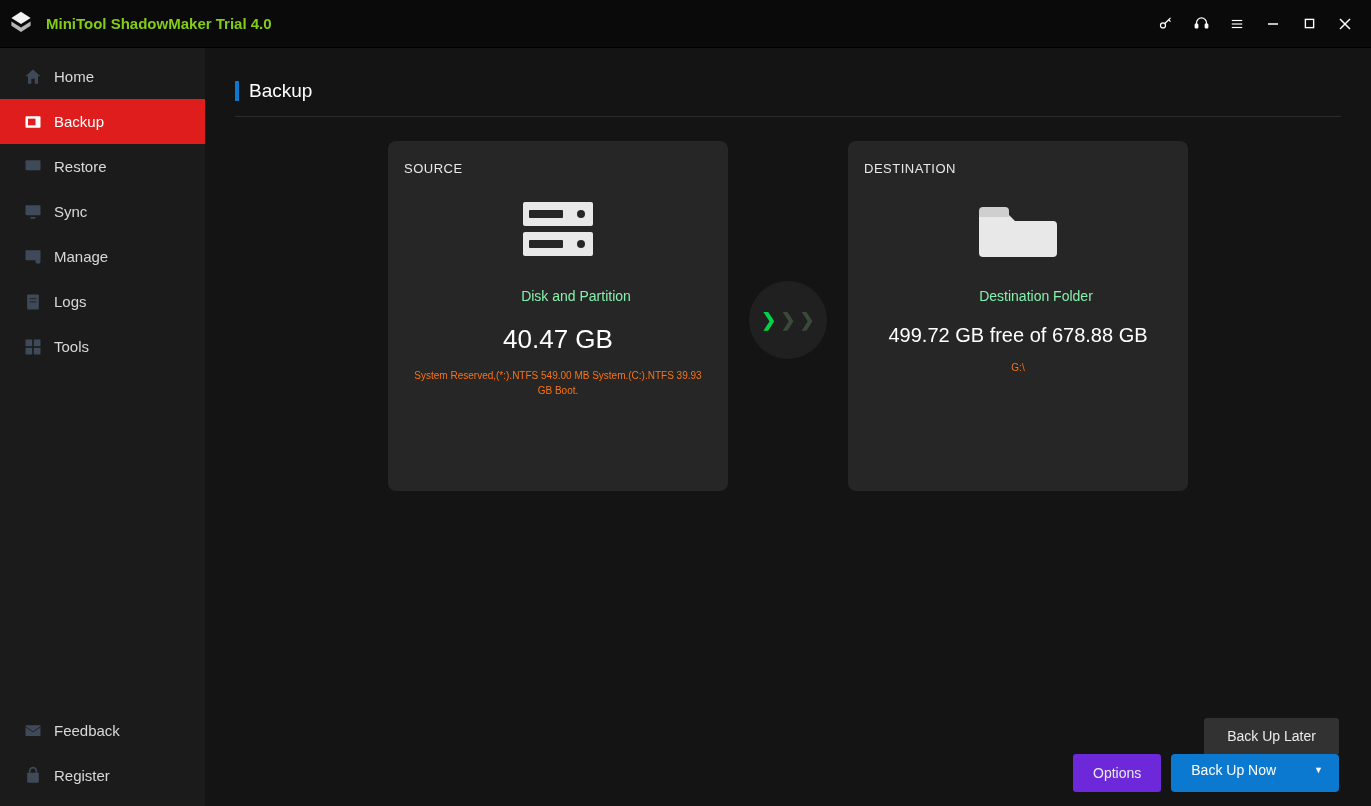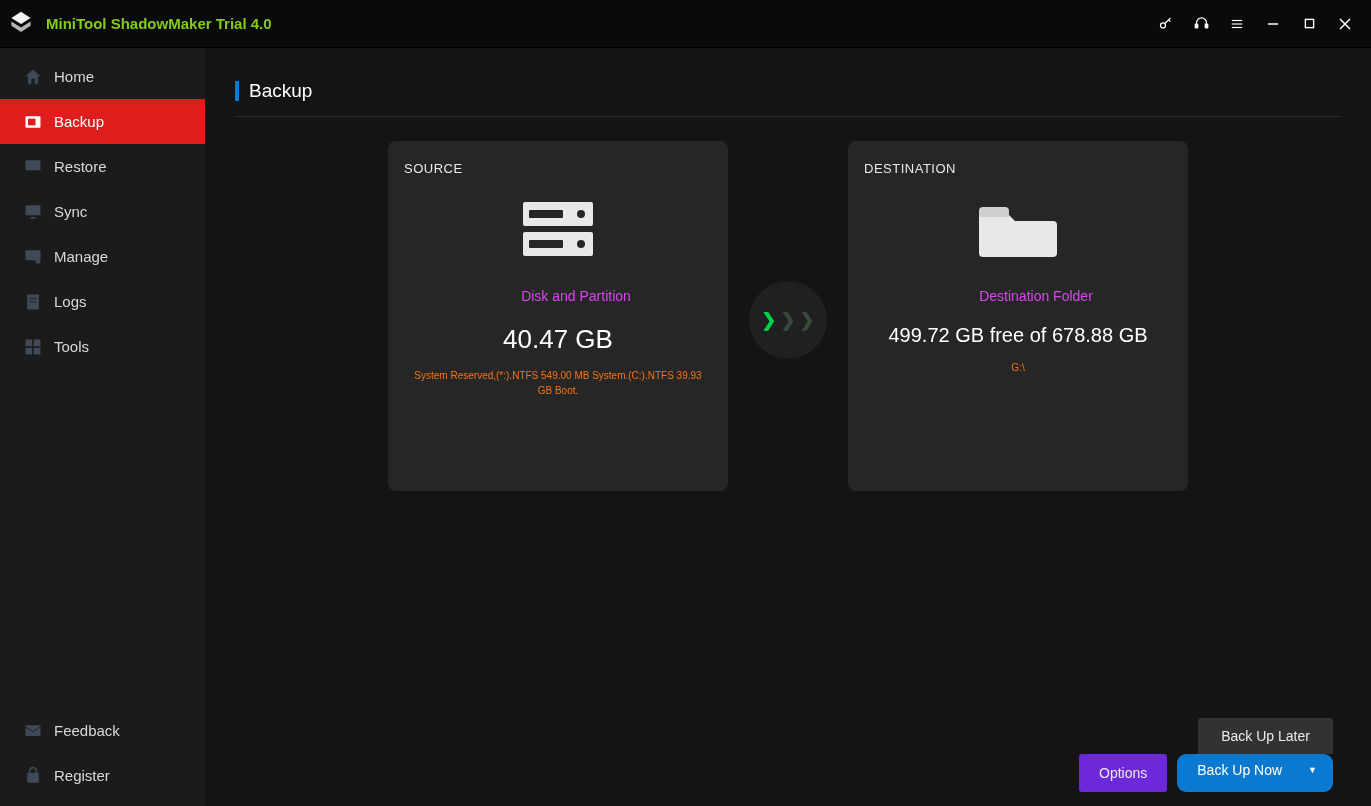--- a/index.html
+++ b/index.html
@@ -66,54 +66,54 @@
     background: #262626; border-radius: 8px;
     padding: 20px 14px 14px 14px;
     display: flex; flex-direction: column; align-items: center;
     cursor: pointer;
   }
   .card .card-label {
     align-self: flex-start; font-size: 13px; letter-spacing: 0.5px;
     color: #e8e8e8; margin-bottom: 18px; margin-left: 2px;
   }
   .card .card-icon { height: 72px; display:flex; align-items:center; justify-content:center; }
-  .card .card-sub  { margin-top: 22px; font-size: 14px; color: #d946ef; text-align:right;margin-left:36px; }
+  .card .card-sub  { margin-top: 22px; font-size: 14px; color: #86efac; text-align:right;margin-left:36px; }
   .card .card-big  { margin-top: 20px; font-size: 26px; color: #ffffff; text-align:center; }
   .card .card-fine { margin-top: 14px; font-size: 10px; color: #f97316; text-align:center; line-height: 1.45; padding: 0 6px; }
 
   .arrow-between {
     width: 120px; display:flex; align-items:center; justify-content:center; margin-top: 140px;
   }
   .arrow-circle {
     width: 78px; height: 78px; border-radius: 50%;
     background: #202020; display:flex; align-items:center; justify-content:center; gap:4px;
   }
   .chev { color:#3a4a3a; font-size:18px; font-weight:bold; }
   .chev.on { color:#00d24a; }
 
   
   .footer {
-    position: absolute; right: 38px; bottom: 14px;
+    position: absolute; right: 32px; bottom: 14px;
     display: flex; flex-direction: column; align-items: flex-end; gap: 0;
   }
   .later-btn {
     background: #323232; color: #eaeaea;
     padding: 10px 18px; font-size: 14px; border-radius: 3px 3px 0 0;
     cursor: pointer; min-width: 135px; text-align:center;
   }
   .row2 { display:flex; gap: 10px; align-items: stretch; }
   .options-btn {
     background: #6d28d9; color: #eaeaea;
     padding: 11px 20px; font-size: 14px; border-radius: 3px;
     cursor: pointer;
   }
   .primary-btn {
     background: #0b79d0; color: #ffffff;
-    padding: 5px 16px 11px 20px; font-size: 14px; border-radius: 9px;
-    cursor: pointer; display:flex; align-items:center; gap: 26px; min-width: 135px;
+    padding: 5px 16px 11px 20px; font-size: 14px; border-radius: 4px;
+    cursor: pointer; display:flex; align-items:center; gap: 38px; min-width: 135px;
   }
   .primary-btn .caret { font-size: 9px; }
 
   svg { display:block; }
 </style>
 </head>
 <body>
 
 <div class="titlebar">
   <div class="titlebar-left">

